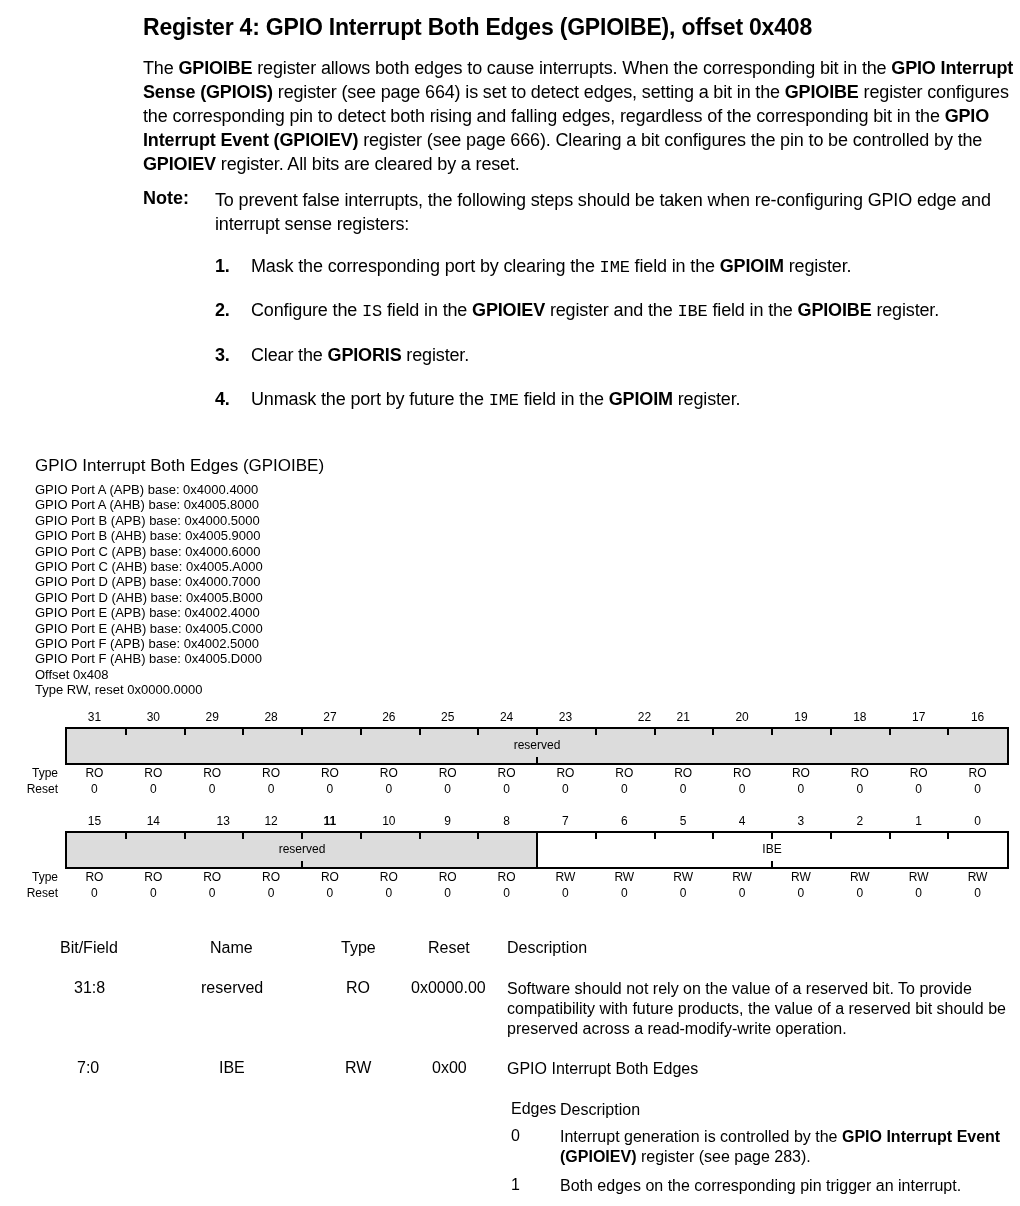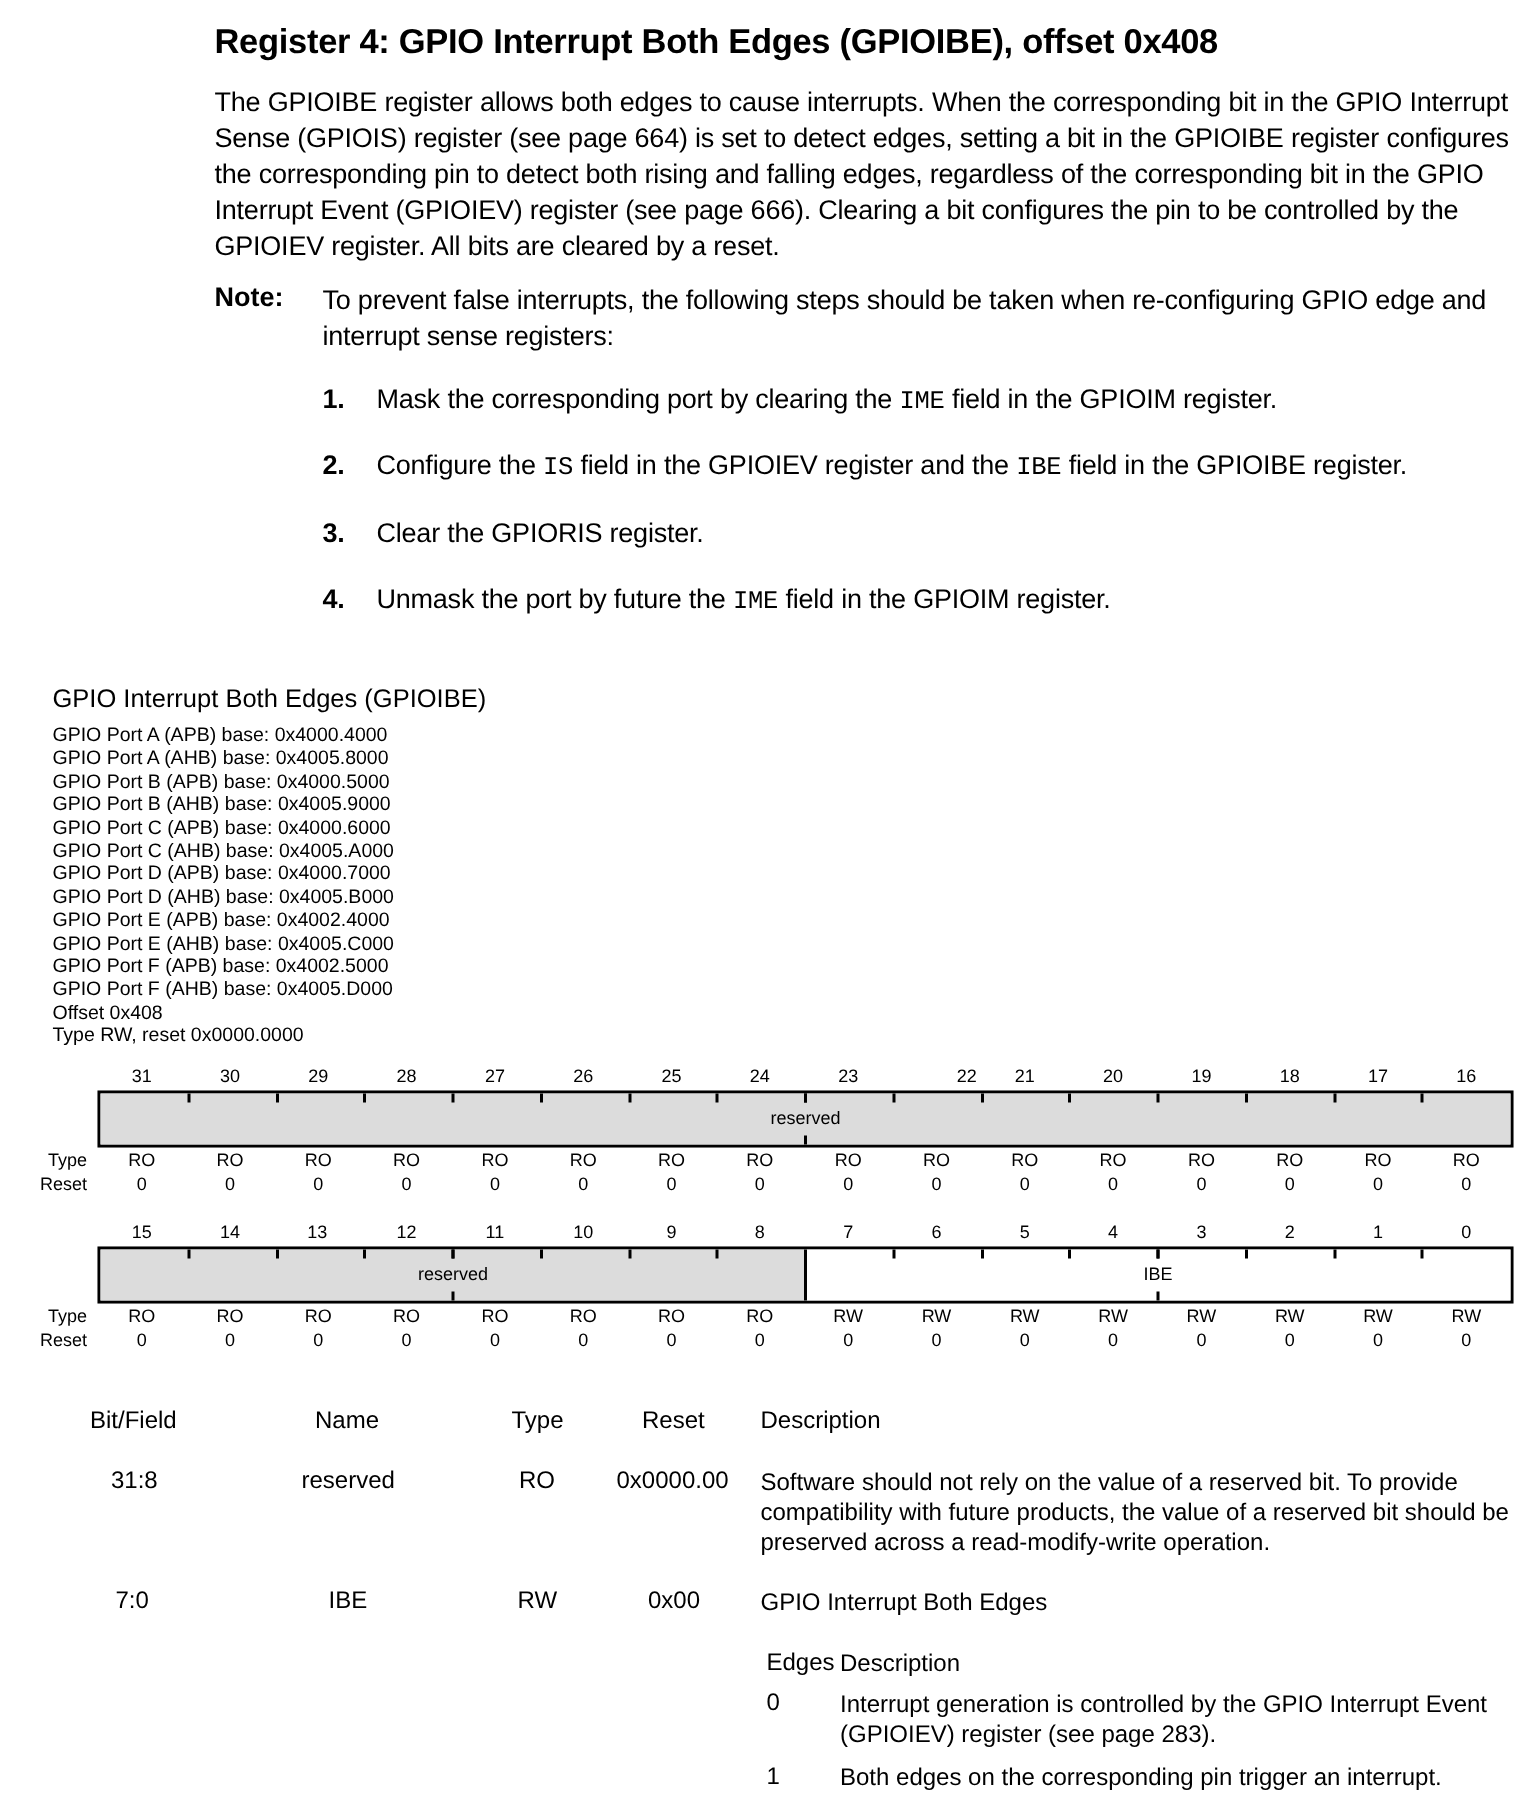--- a/index.html
+++ b/index.html
@@ -1,18 +1,18 @@
 <!DOCTYPE html>
 <html><head>
 <meta charset="utf-8">
 <style>
   html, body { margin: 0; padding: 0; background: #ffffff; }
   body { width: 1020px; height: 1206px; position: relative; overflow: hidden; color: #000; font-family: "Liberation Sans", sans-serif; }
   .abs { position: absolute; }
-  b { font-weight: normal; }
+  b { font-weight: bold; }
   .mono { font-family: "Liberation Mono", monospace; font-size: 17px; }
 
   #title { left: 143px; top: 14px; font-size: 23px; font-weight: bold; white-space: nowrap; letter-spacing: -0.2px; }
   #intro { left: 143px; top: 56px; width: 872px; font-size: 18px; line-height: 24px; letter-spacing: -0.15px; }
   #note-label { left: 143px; top: 188px; font-size: 18px; font-weight: bold; }
   #note-text { left: 215px; top: 188px; width: 800px; font-size: 18px; line-height: 24px; letter-spacing: -0.15px; }
   .step { position: absolute; left: 215px; font-size: 18px; white-space: nowrap; letter-spacing: -0.15px; }
   .step .num { position: absolute; left: 0; font-weight: bold; }
   .step .txt { position: absolute; left: 36px; }
 
@@ -156,23 +156,23 @@
     <span style="left: 647.625px;">0</span>
     <span style="left: 706.5px;">0</span>
     <span style="left: 765.375px;">0</span>
     <span style="left: 824.25px;">0</span>
     <span style="left: 883.125px;">0</span>
   </div>
 
 <div class="bitnums" style="top:814px">
     <span style="left: 0px;">15</span>
     <span style="left: 58.875px;">14</span>
-    <span style="left: 117px;">13</span>
+    <span style="left: 106px; text-align: right;">13</span>
     <span style="left: 176.625px;">12</span>
-    <span style="left: 235.5px;">11</span>
+    <span style="left: 235.5px; font-weight: bold;">11</span>
     <span style="left: 294.375px;">10</span>
     <span style="left: 353.25px;">9</span>
     <span style="left: 412.125px;">8</span>
     <span style="left: 471px;">7</span>
     <span style="left: 529.875px;">6</span>
     <span style="left: 588.75px;">5</span>
     <span style="left: 647.625px;">4</span>
     <span style="left: 706.5px;">3</span>
     <span style="left: 765.375px;">2</span>
     <span style="left: 824.25px;">1</span>

